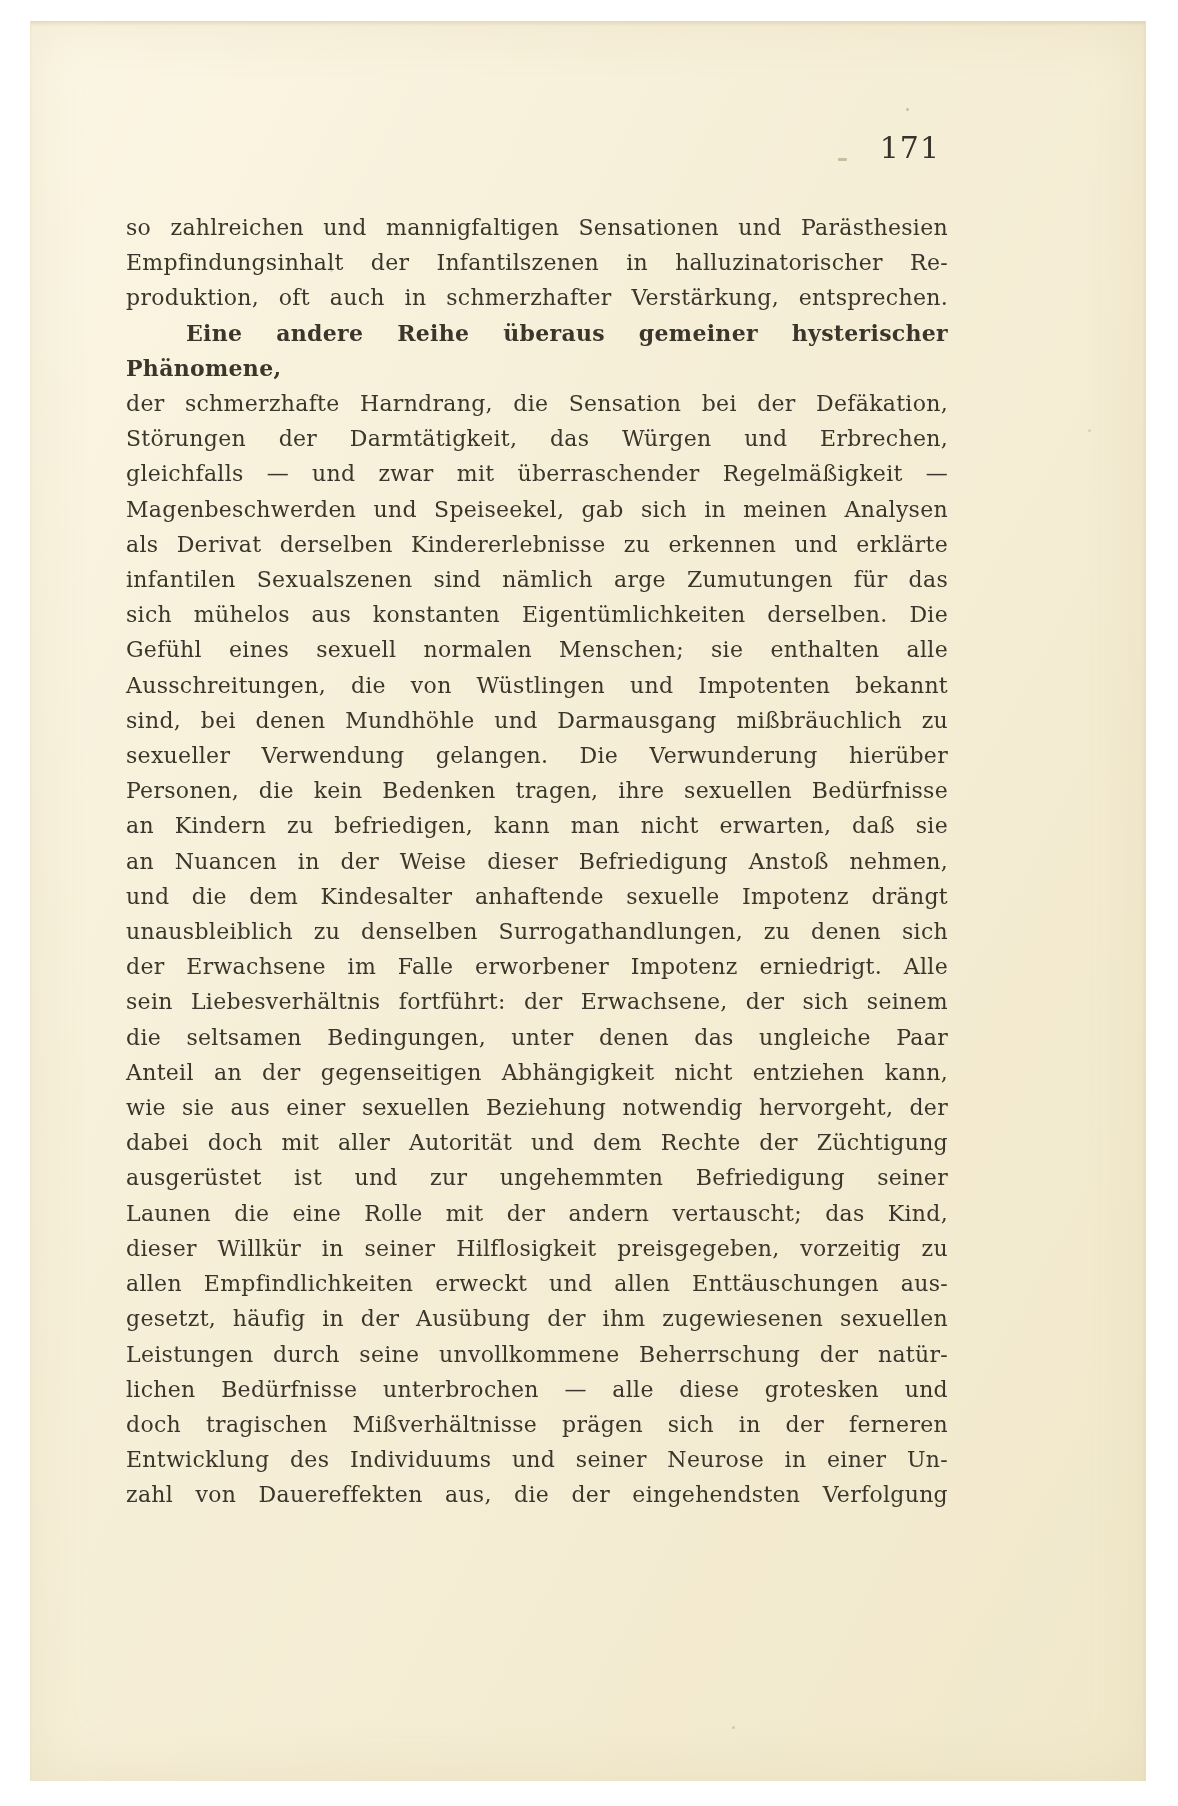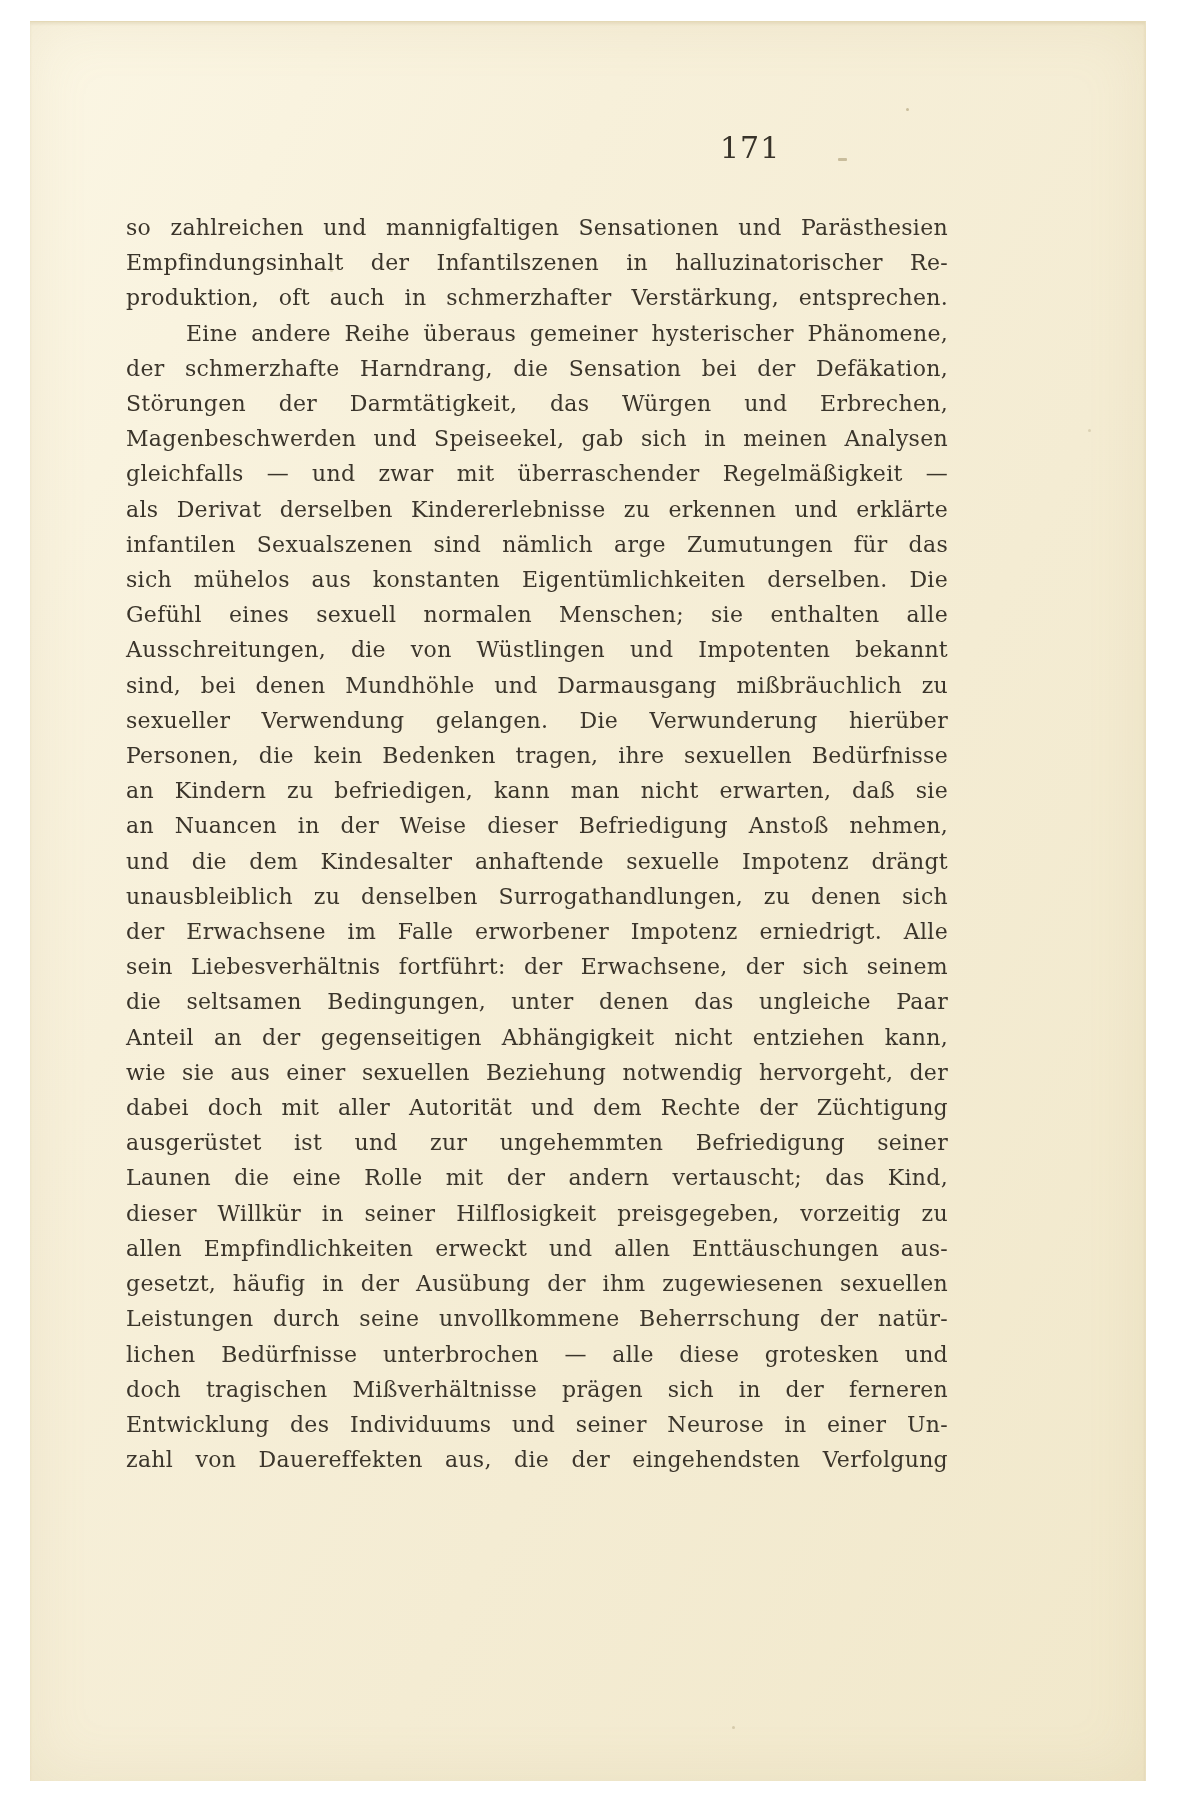--- a/index.html
+++ b/index.html
@@ -10,39 +10,39 @@
   }
   .page{
     position:absolute;left:30px;top:21px;width:1115px;height:1759px;
     background:linear-gradient(118deg,#fbf6e4 0%,#f7f0da 30%,#f4ecd3 62%,#f1e8cb 100%);
     border-top:1px solid #e5d9b6;
     border-right:1px solid #eadfbf;
     box-shadow:inset 0 0 60px rgba(186,162,108,0.14), inset 0 2px 3px rgba(170,150,100,0.18);
   }
   .page-number{
     position:absolute;top:108px;right:205px;width:220px;
-    text-align:left;
+    text-align:right;
     font-size:30px;line-height:36px;
     color:#38332a;
     letter-spacing:1px;
   }
   .text-block{
     position:absolute;left:96px;top:188px;width:822px;
   }
   .line{
     font-size:22px;
     line-height:35.2px;
     color:#3b352b;
     text-align:justify;
     text-align-last:justify;
     text-justify:inter-word;
     white-space:normal;
     letter-spacing:0.3px;
   }
-  .line.indent{ text-indent:60px; }
+  .line.indent{ text-indent:60px;font-weight:bold; }
   .speck{
     position:absolute;background:#b9ac88;border-radius:2px;opacity:0.75;
   }
   .speck.dash{width:9px;height:3px;border-radius:1px;}
   .speck.dot{width:3px;height:3px;}
 </style>
 </head>
 <body>
 
 <div class="page">
@@ -54,22 +54,22 @@
   <div class="speck dot" style="left:1058px;top:407px;opacity:0.4;"></div>
   <div class="speck dot" style="left:702px;top:1704px;opacity:0.5;"></div>
 
   <div class="text-block">
       <div class="line">so zahlreichen und mannigfaltigen Sensationen und Parästhesien</div>
       <div class="line">Empfindungsinhalt der Infantilszenen in halluzinatorischer Re-</div>
       <div class="line">produktion, oft auch in schmerzhafter Verstärkung, entsprechen.</div>
       <div class="line indent">Eine andere Reihe überaus gemeiner hysterischer Phänomene,</div>
       <div class="line">der schmerzhafte Harndrang, die Sensation bei der Defäkation,</div>
       <div class="line">Störungen der Darmtätigkeit, das Würgen und Erbrechen,</div>
+      <div class="line">gleichfalls — und zwar mit überraschender Regelmäßigkeit —</div>
       <div class="line">Magenbeschwerden und Speiseekel, gab sich in meinen Analysen</div>
-      <div class="line">gleichfalls — und zwar mit überraschender Regelmäßigkeit —</div>
       <div class="line">als Derivat derselben Kindererlebnisse zu erkennen und erklärte</div>
       <div class="line">infantilen Sexualszenen sind nämlich arge Zumutungen für das</div>
       <div class="line">sich mühelos aus konstanten Eigentümlichkeiten derselben. Die</div>
       <div class="line">Gefühl eines sexuell normalen Menschen; sie enthalten alle</div>
       <div class="line">Ausschreitungen, die von Wüstlingen und Impotenten bekannt</div>
       <div class="line">sind, bei denen Mundhöhle und Darmausgang mißbräuchlich zu</div>
       <div class="line">sexueller Verwendung gelangen. Die Verwunderung hierüber</div>
       <div class="line">Personen, die kein Bedenken tragen, ihre sexuellen Bedürfnisse</div>
       <div class="line">an Kindern zu befriedigen, kann man nicht erwarten, daß sie</div>
       <div class="line">an Nuancen in der Weise dieser Befriedigung Anstoß nehmen,</div>

